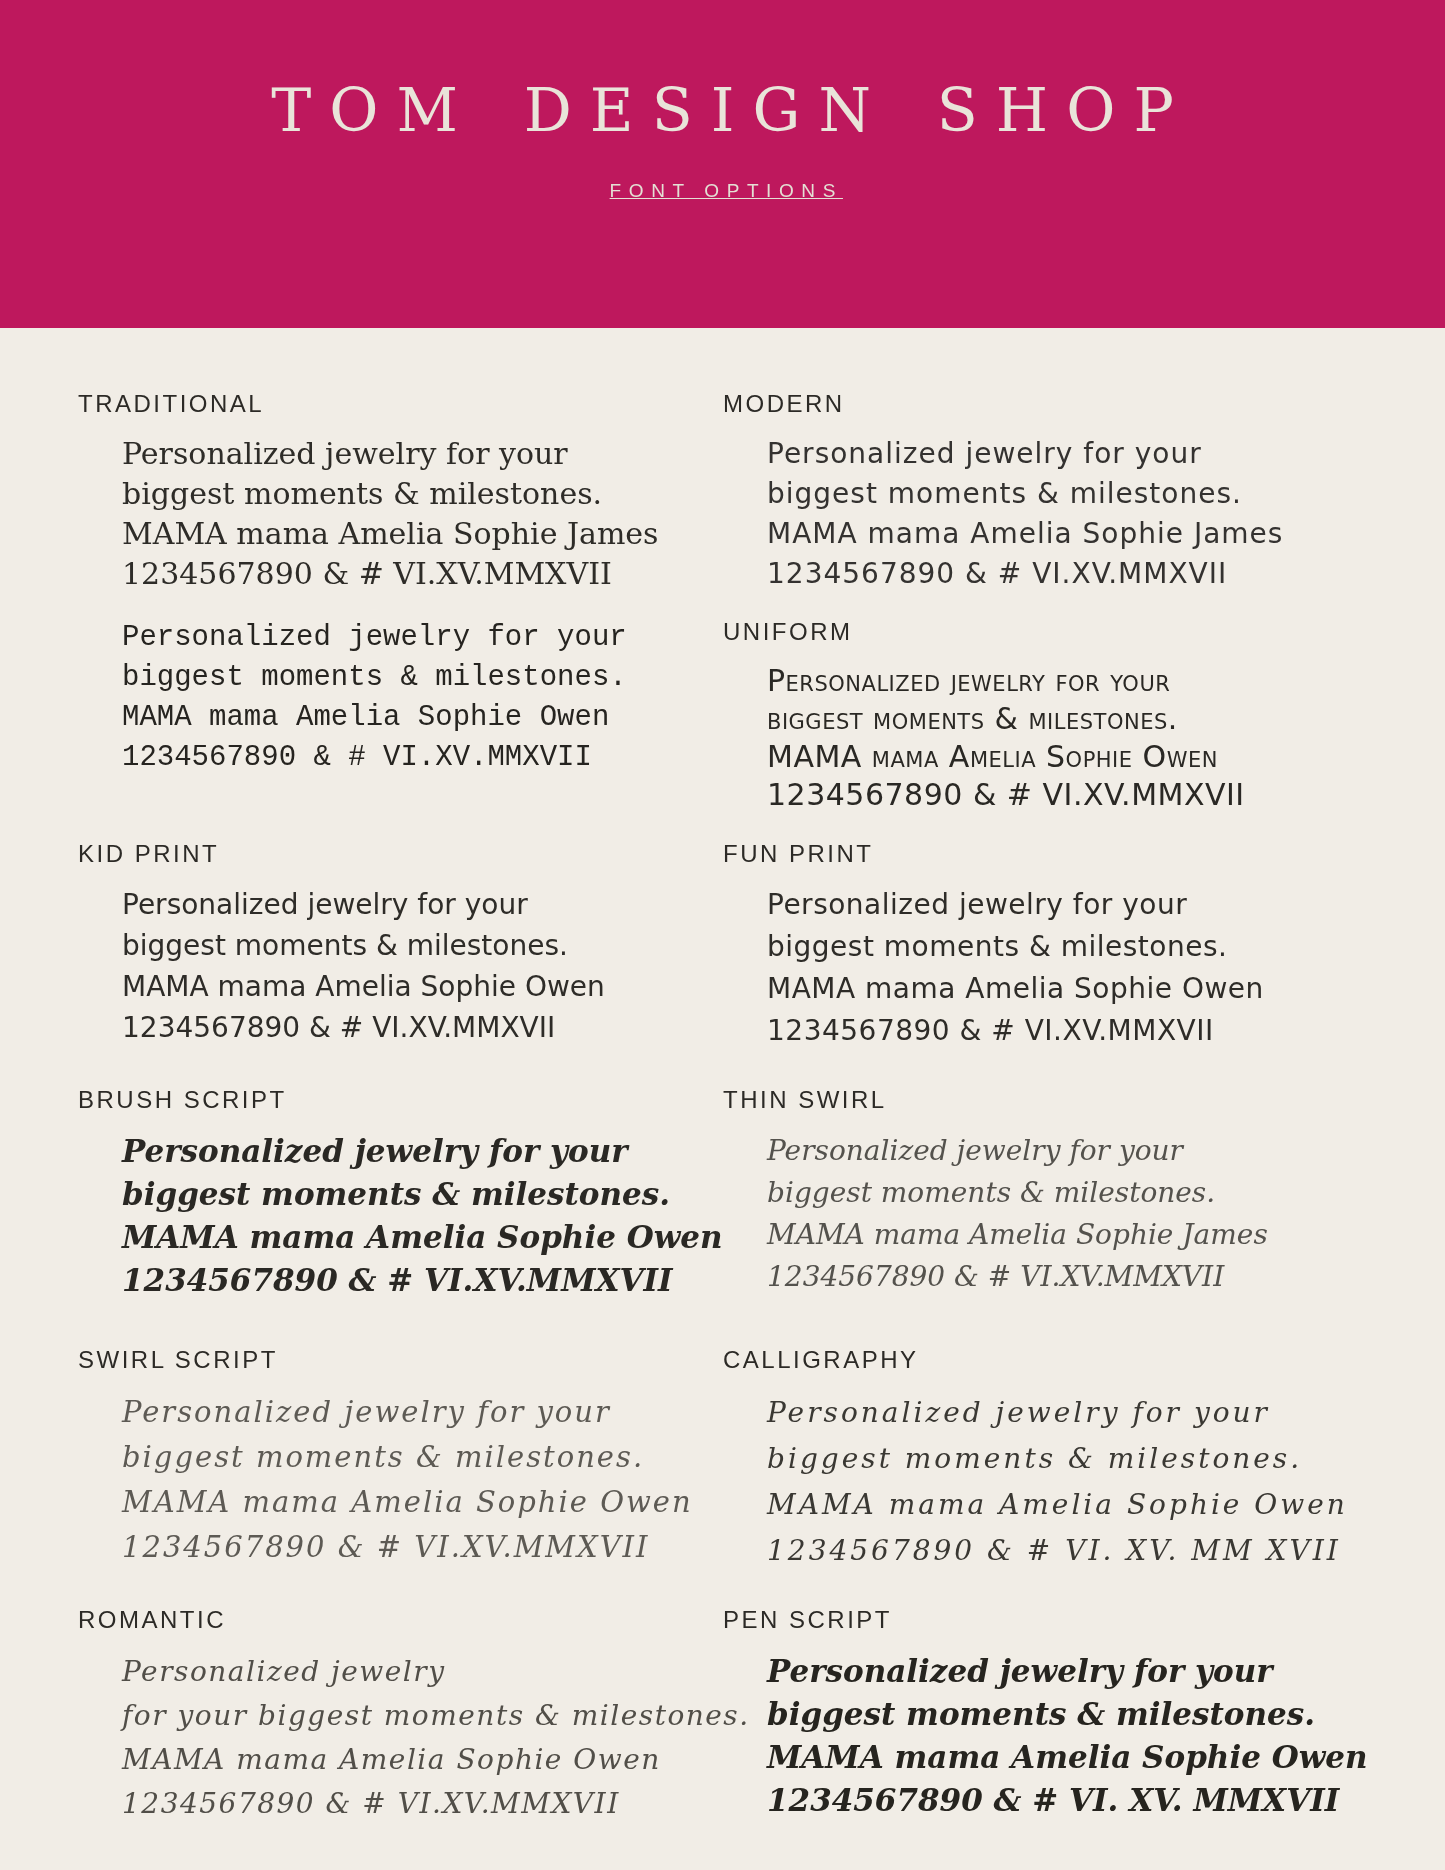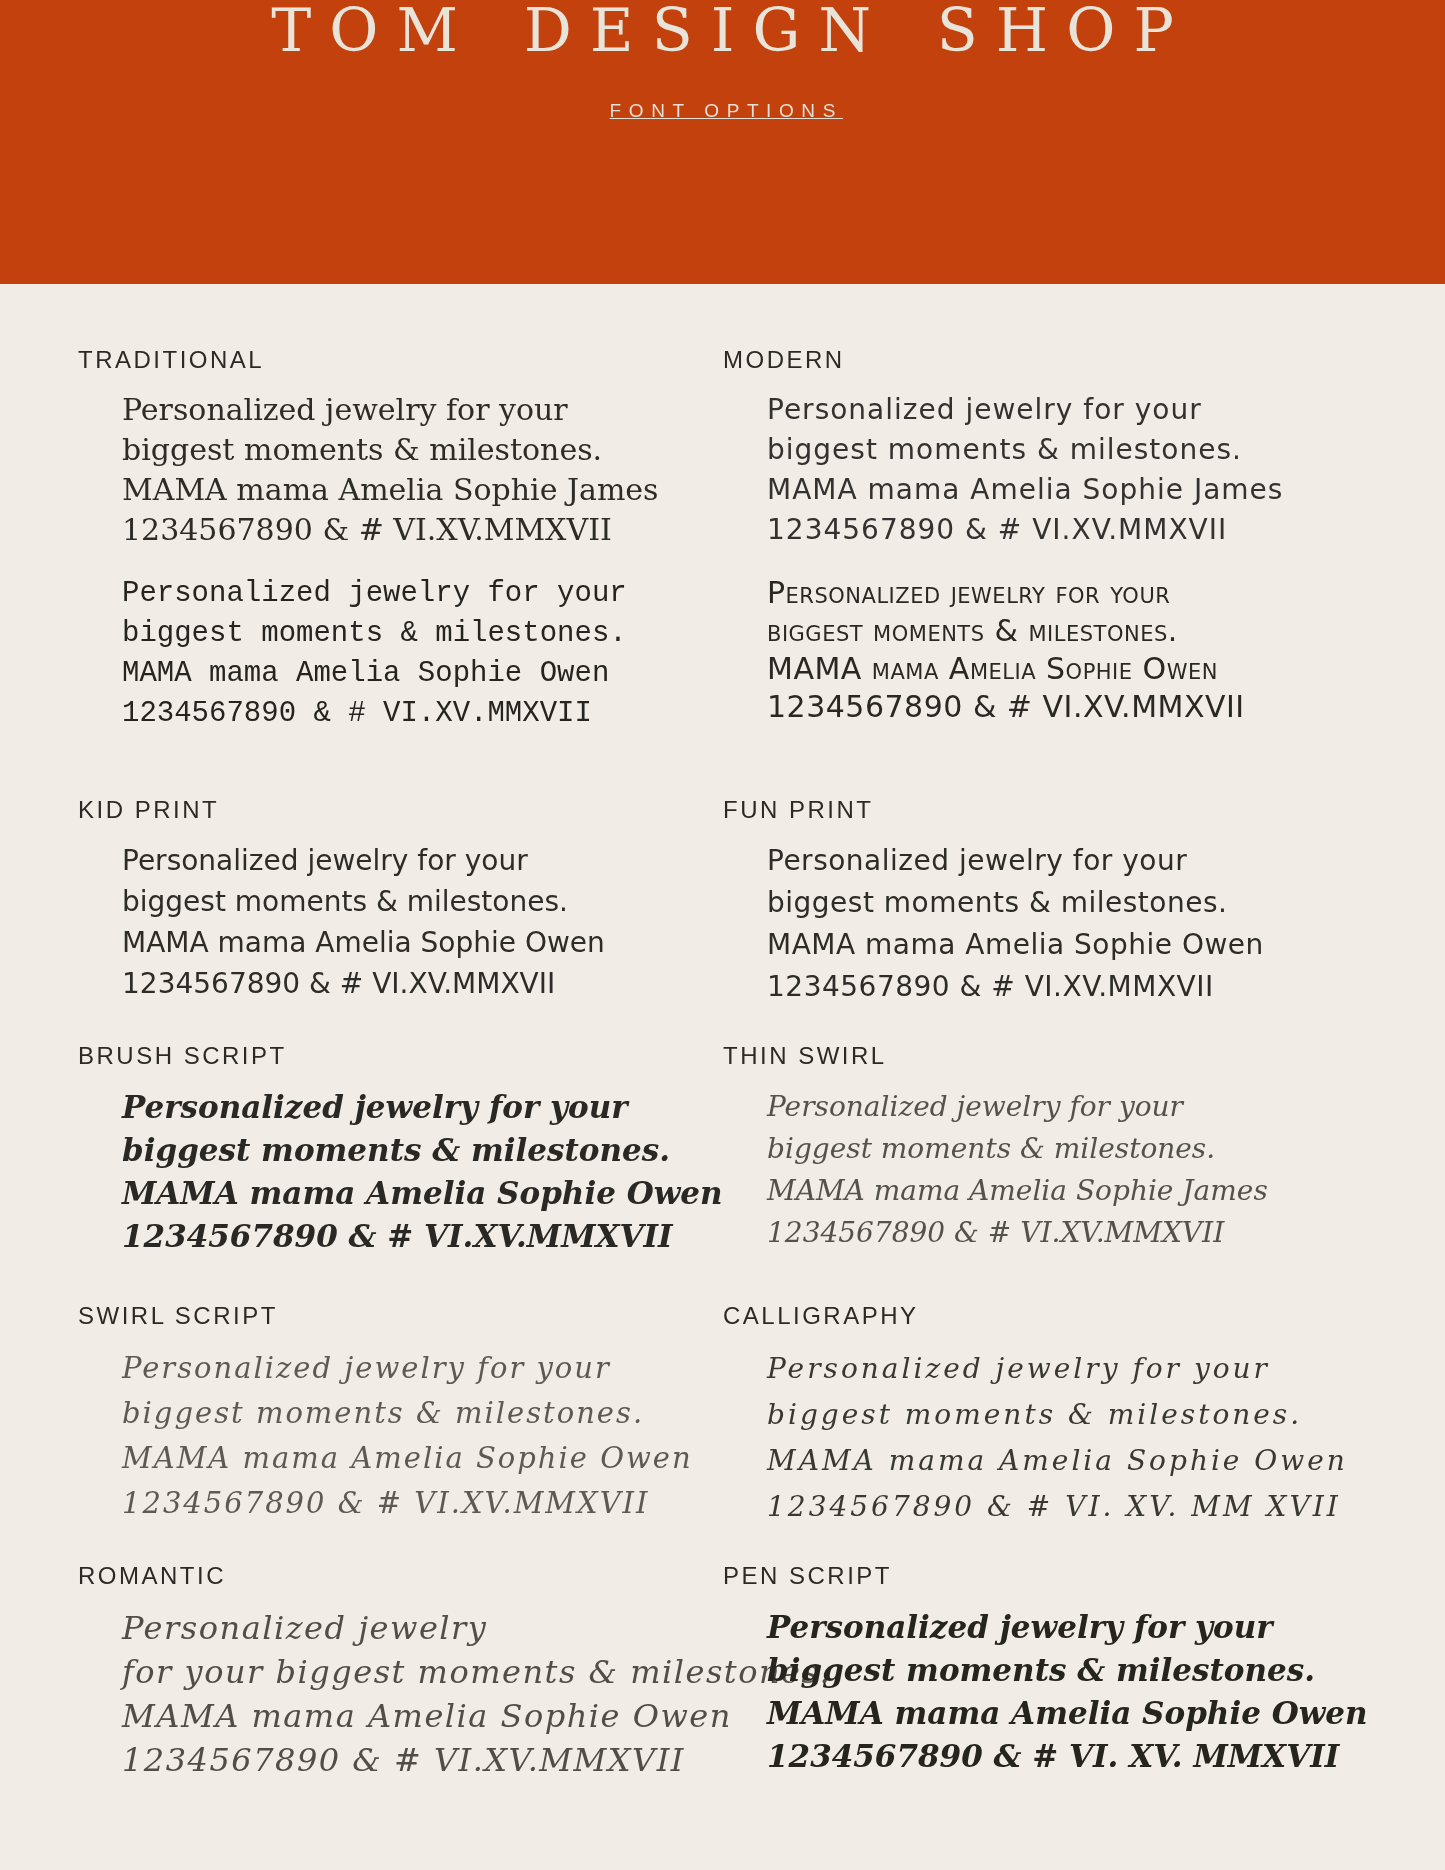--- a/index.html
+++ b/index.html
@@ -7,26 +7,27 @@
     width: 1445px;
     height: 1870px;
     background: #F1EDE6;
     font-family: "Liberation Sans", sans-serif;
     color: #2C2A26;
     overflow: hidden;
   }
 
   
   .header {
-    height: 284px;
-    background: #c2410c;
+    height: 328px;
+    background: #be185d;
     display: flex;
     flex-direction: column;
     align-items: center;
     box-sizing: border-box;
+    padding-top: 80px;
   }
   .header-title {
     font-family: "DejaVu Serif", serif;
     font-weight: 400;
     font-size: 60px;
     line-height: 1;
     letter-spacing: 0.30em;
     word-spacing: 0.18em;
     color: #E9E4D9;
     white-space: nowrap;
@@ -65,21 +66,21 @@
   .f-traditional { font-family: "DejaVu Serif", serif; font-size: 30px; line-height: 40px; color: #2E2C28; }
   .f-modern      { font-family: "DejaVu Sans", sans-serif; font-size: 28px; line-height: 40px; letter-spacing: 1px; color: #343230; }
   .f-type        { font-family: "Liberation Mono", monospace; font-size: 29px; line-height: 40px; color: #262420; }
   .f-uniform     { font-family: "DejaVu Sans", sans-serif; font-variant: small-caps; font-size: 30px; line-height: 38px; letter-spacing: 0.5px; color: #2A2824; }
   .f-kidprint    { font-family: "DejaVu Sans", sans-serif; font-size: 28px; line-height: 41px; color: #2E2C28; }
   .f-funprint    { font-family: "DejaVu Sans", sans-serif; font-size: 28px; line-height: 42px; letter-spacing: 0.5px; color: #2E2C28; }
   .f-brush       { font-family: "DejaVu Serif", serif; font-style: italic; font-weight: 700; font-size: 31px; line-height: 43px; color: #2A2824; }
   .f-thinscript  { font-family: "DejaVu Serif", serif; font-style: italic; font-size: 28px; line-height: 42px; color: #54524D; }
   .f-swirl       { font-family: "DejaVu Serif", serif; font-style: italic; font-size: 29px; line-height: 45px; letter-spacing: 2px; color: #5D5A54; }
   .f-calligraphy { font-family: "DejaVu Serif", serif; font-style: italic; font-size: 28px; line-height: 46px; letter-spacing: 3px; color: #3A3833; }
-  .f-romantic    { font-family: "DejaVu Serif", serif; font-style: italic; font-size: 32px; line-height: 44px; letter-spacing: 1.5px; color: #514E48; }
+  .f-romantic    { font-family: "DejaVu Serif", serif; font-style: italic; font-size: 28px; line-height: 44px; letter-spacing: 1.5px; color: #514E48; }
   .f-penscript   { font-family: "DejaVu Serif", serif; font-style: italic; font-weight: 700; font-size: 31px; line-height: 43px; color: #26241F; }
 </style>
 </head>
 <body>
 
 <header class="header">
   <div class="header-title">TOM DESIGN SHOP</div>
   <div class="header-subtitle">FONT OPTIONS</div>
 </header>
 
@@ -108,20 +109,21 @@
   <section class="sample">
     <div class="lines f-type">
       <div class="line">Personalized jewelry for your</div>
       <div class="line">biggest moments &amp; milestones.</div>
       <div class="line">MAMA mama Amelia Sophie Owen</div>
       <div class="line">1234567890 &amp; # VI.XV.MMXVII</div>
     </div>
   </section>
 
   <section class="sample">
+    <h3 class="label">UNIFORM</h3>
     <div class="lines f-uniform">
       <div class="line">Personalized jewelry for your</div>
       <div class="line">biggest moments &amp; milestones.</div>
       <div class="line">MAMA mama Amelia Sophie Owen</div>
       <div class="line">1234567890 &amp; # VI.XV.MMXVII</div>
     </div>
   </section>
 
   <section class="sample">
     <h3 class="label">KID PRINT</h3>

